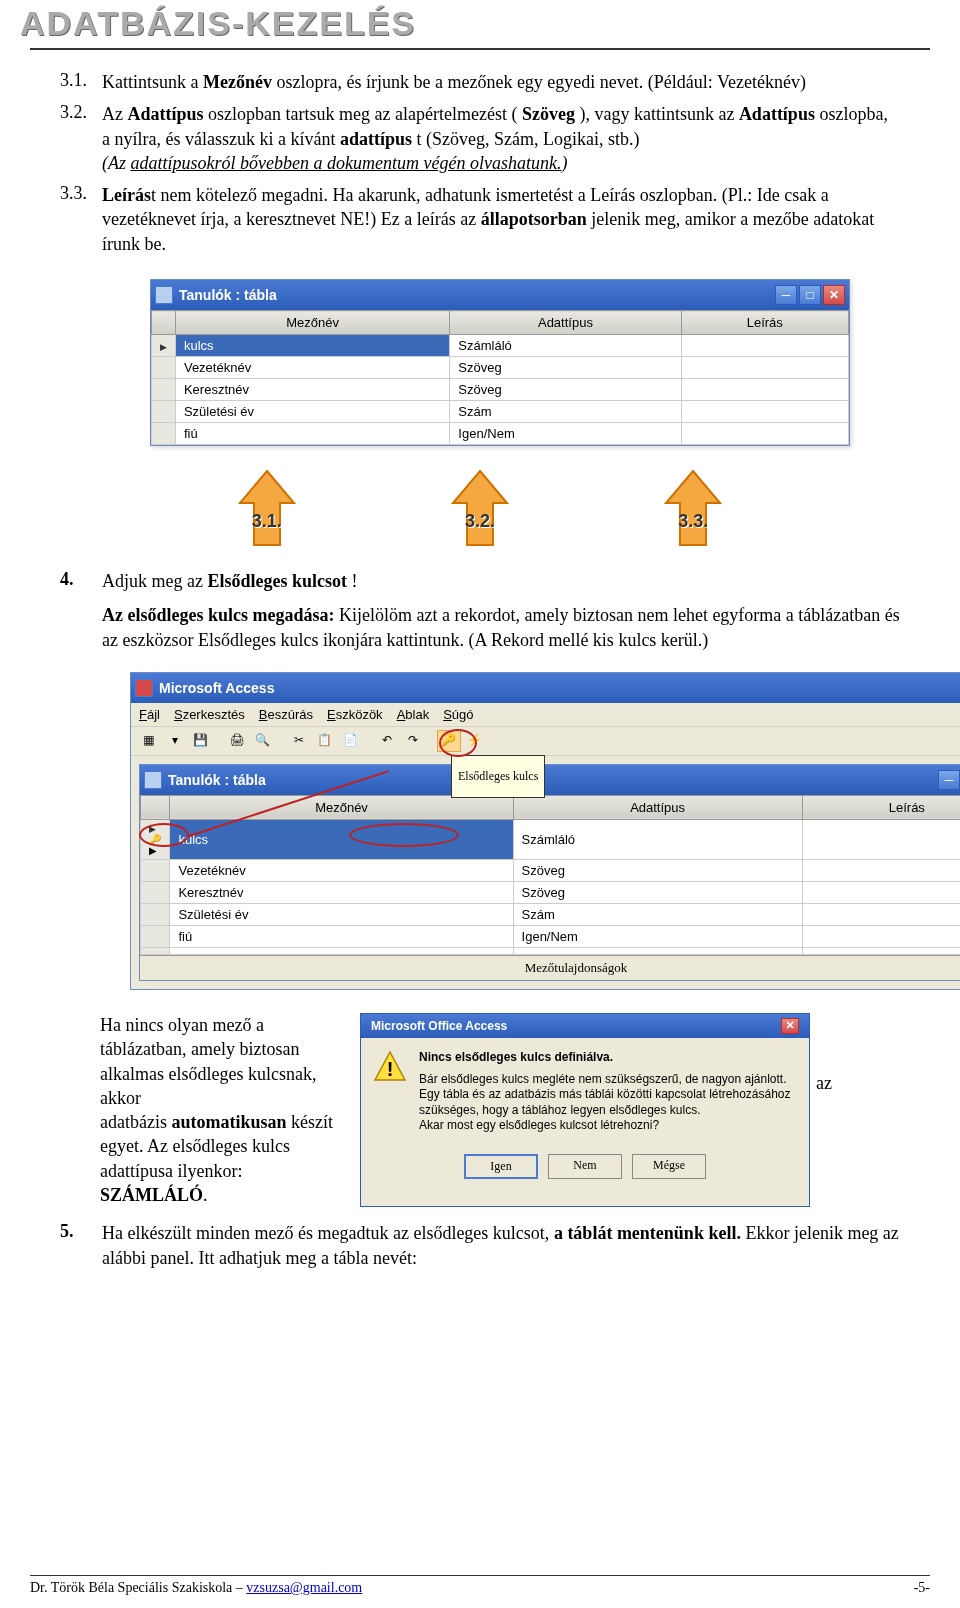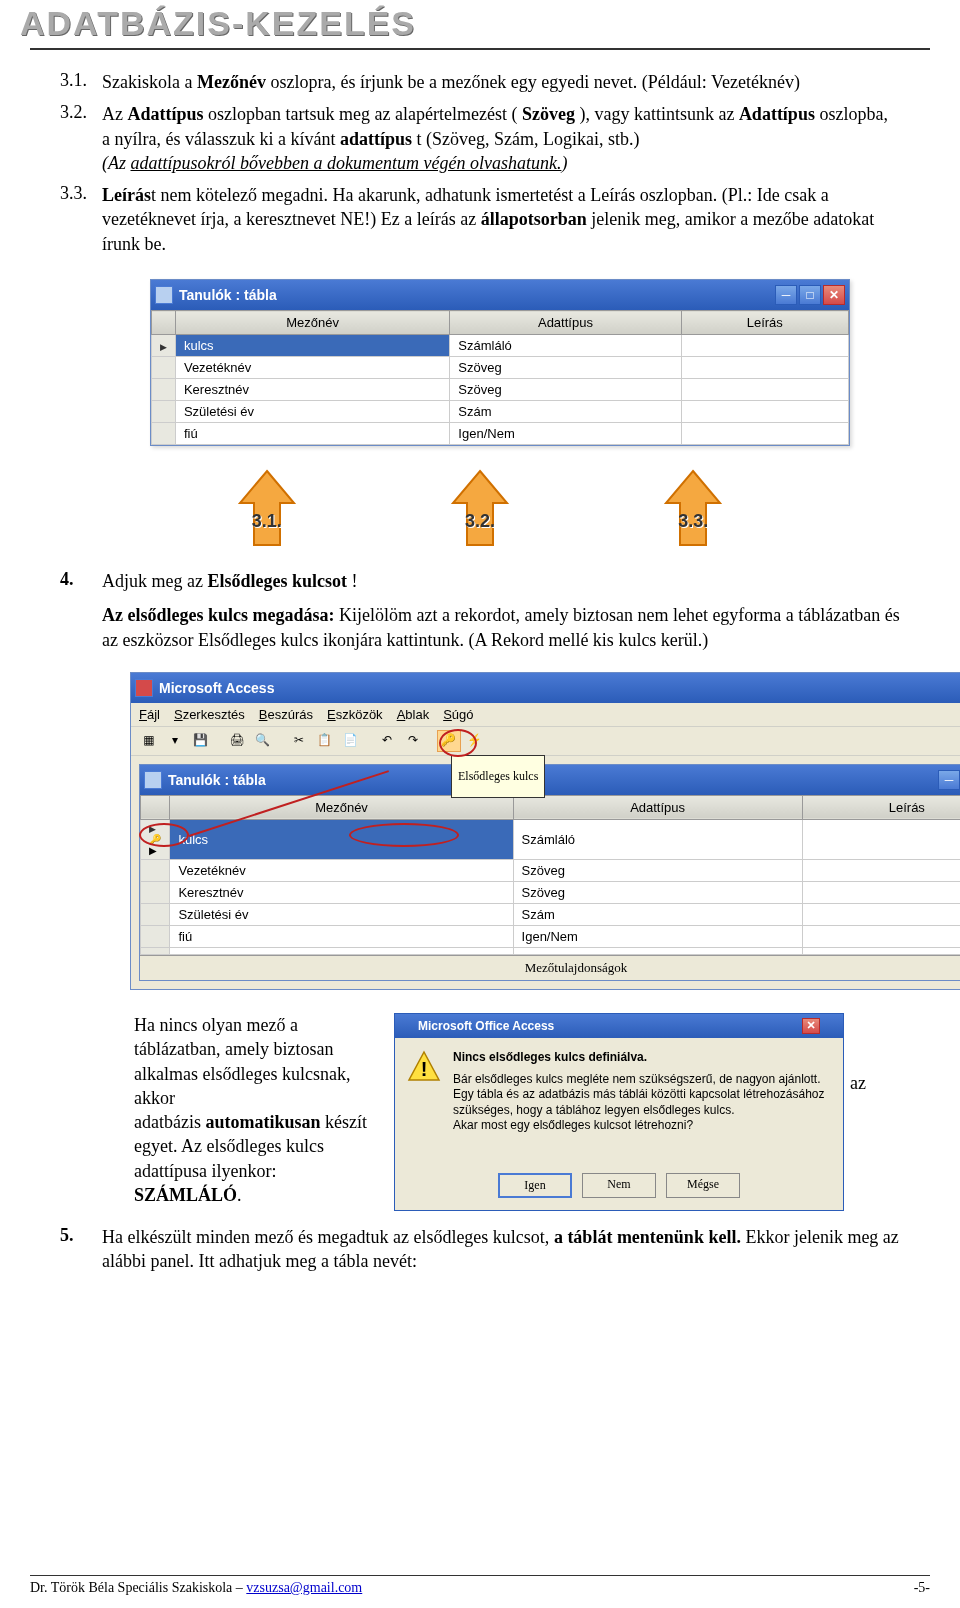--- a/index.html
+++ b/index.html
@@ -41,51 +41,51 @@
   .menubar .uchar { text-decoration: underline; }
   .toolbar { background: #ece9d8; padding: 3px 6px; display: flex; align-items: center; gap: 2px; border-bottom: 1px solid #d0d0c8; position: relative; }
   .tbtn { width: 24px; height: 22px; background: #ece9d8; border: 1px solid transparent; display: flex; align-items: center; justify-content: center; font-size: 12px; }
   .tbtn.sel { border: 1px solid #e8a050; background: #ffd890; }
   .tooltip { position: absolute; top: 28px; left: 320px; background: #ffffe1; border: 1px solid #333; padding: 13px 6px; font-family: Tahoma; font-size: 12px; }
   .innerwin { margin: 8px; border: 1px solid #6b8cc7; background: #fff; }
   .props { background: #ece9d8; border-top: 1px solid #999; text-align: center; padding: 4px; font-family: Tahoma; font-size: 13px; }
   .circleline { position: relative; }
   .redcircle { position: absolute; border: 2px solid #c02020; border-radius: 50%; }
   .redline { position: absolute; border-top: 2px solid #c02020; }
-  .dialog-wrap { display: flex; margin: 22px 0 12px 0; justify-content: center; }
+  .dialog-wrap { display: flex; margin: 22px 0 12px 0; }
   .sidetext { width: 300px; padding-left: 40px; padding-right: 12px; line-height: 1.35; }
   .dialog { width: 450px; border: 1px solid #2b5cb8; background: #ece9d8; font-family: Tahoma, Arial, sans-serif; font-size: 12px; }
-  .dlgtitle { background: linear-gradient(#4a7ad4, #2b5cb8); color: #fff; font-weight: bold; padding: 4px 23px; display: flex; align-items: center; }
+  .dlgtitle { background: linear-gradient(#4a7ad4, #2b5cb8); color: #fff; font-weight: bold; padding: 4px 10px; display: flex; align-items: center; }
   .dlgtitle .xbtn { margin-left: auto; width: 18px; height: 16px; background: linear-gradient(#e88a7a, #d44a4a); border: 1px solid #b82b2b; display: flex; align-items: center; justify-content: center; color: #fff; font-size: 11px; }
   .dlgbody { padding: 12px; display: flex; gap: 12px; }
   .warnicon { width: 34px; height: 34px; flex-shrink: 0; }
   .dlgtext { line-height: 1.3; }
   .dlgbtns { display: flex; justify-content: center; gap: 10px; padding: 8px 0 12px 0; }
-  .dlgbtn { min-width: 74px; padding: 3px 10px; background: #ece9d8; border: 1px solid #888; font-family: Tahoma; font-size: 12px; text-align: center; margin-top: 19px; }
+  .dlgbtn { min-width: 74px; padding: 3px 10px; background: #ece9d8; border: 1px solid #888; font-family: Tahoma; font-size: 12px; text-align: center; }
   .dlgbtn.def { border: 2px solid #4a7ad4; }
   .az-float { margin-left: 6px; }
   .footer { position: absolute; bottom: 12px; left: 30px; right: 30px; }
   .footer .hr2 { border-top: 1px solid #333; margin-bottom: 4px; }
   .footer .row { display: flex; font-size: 14px; font-family: Georgia, serif; }
   .footer .row .pg { margin-left: auto; }
   .email { color: #0000cc; text-decoration: underline; }
 </style>
 </head>
 <body>
 
 <div class="header-title">ADATBÁZIS-KEZELÉS</div>
 <div class="hr top"></div>
 
 <div class="content">
 
 
   <div class="ol-item">
     <div class="ol-num">3.1.</div>
     <div class="ol-body para">
-      <span>Szakiskola a </span>
+      <span>Kattintsunk a </span>
       <span class="bold">Mezőnév</span>
       <span> oszlopra, és írjunk be a mezőnek egy egyedi nevet. (Például: Vezetéknév)</span>
     </div>
   </div>
 
   <div class="ol-item">
     <div class="ol-num">3.2.</div>
     <div class="ol-body para">
       <span>Az </span>
       <span class="bold">Adattípus</span>

